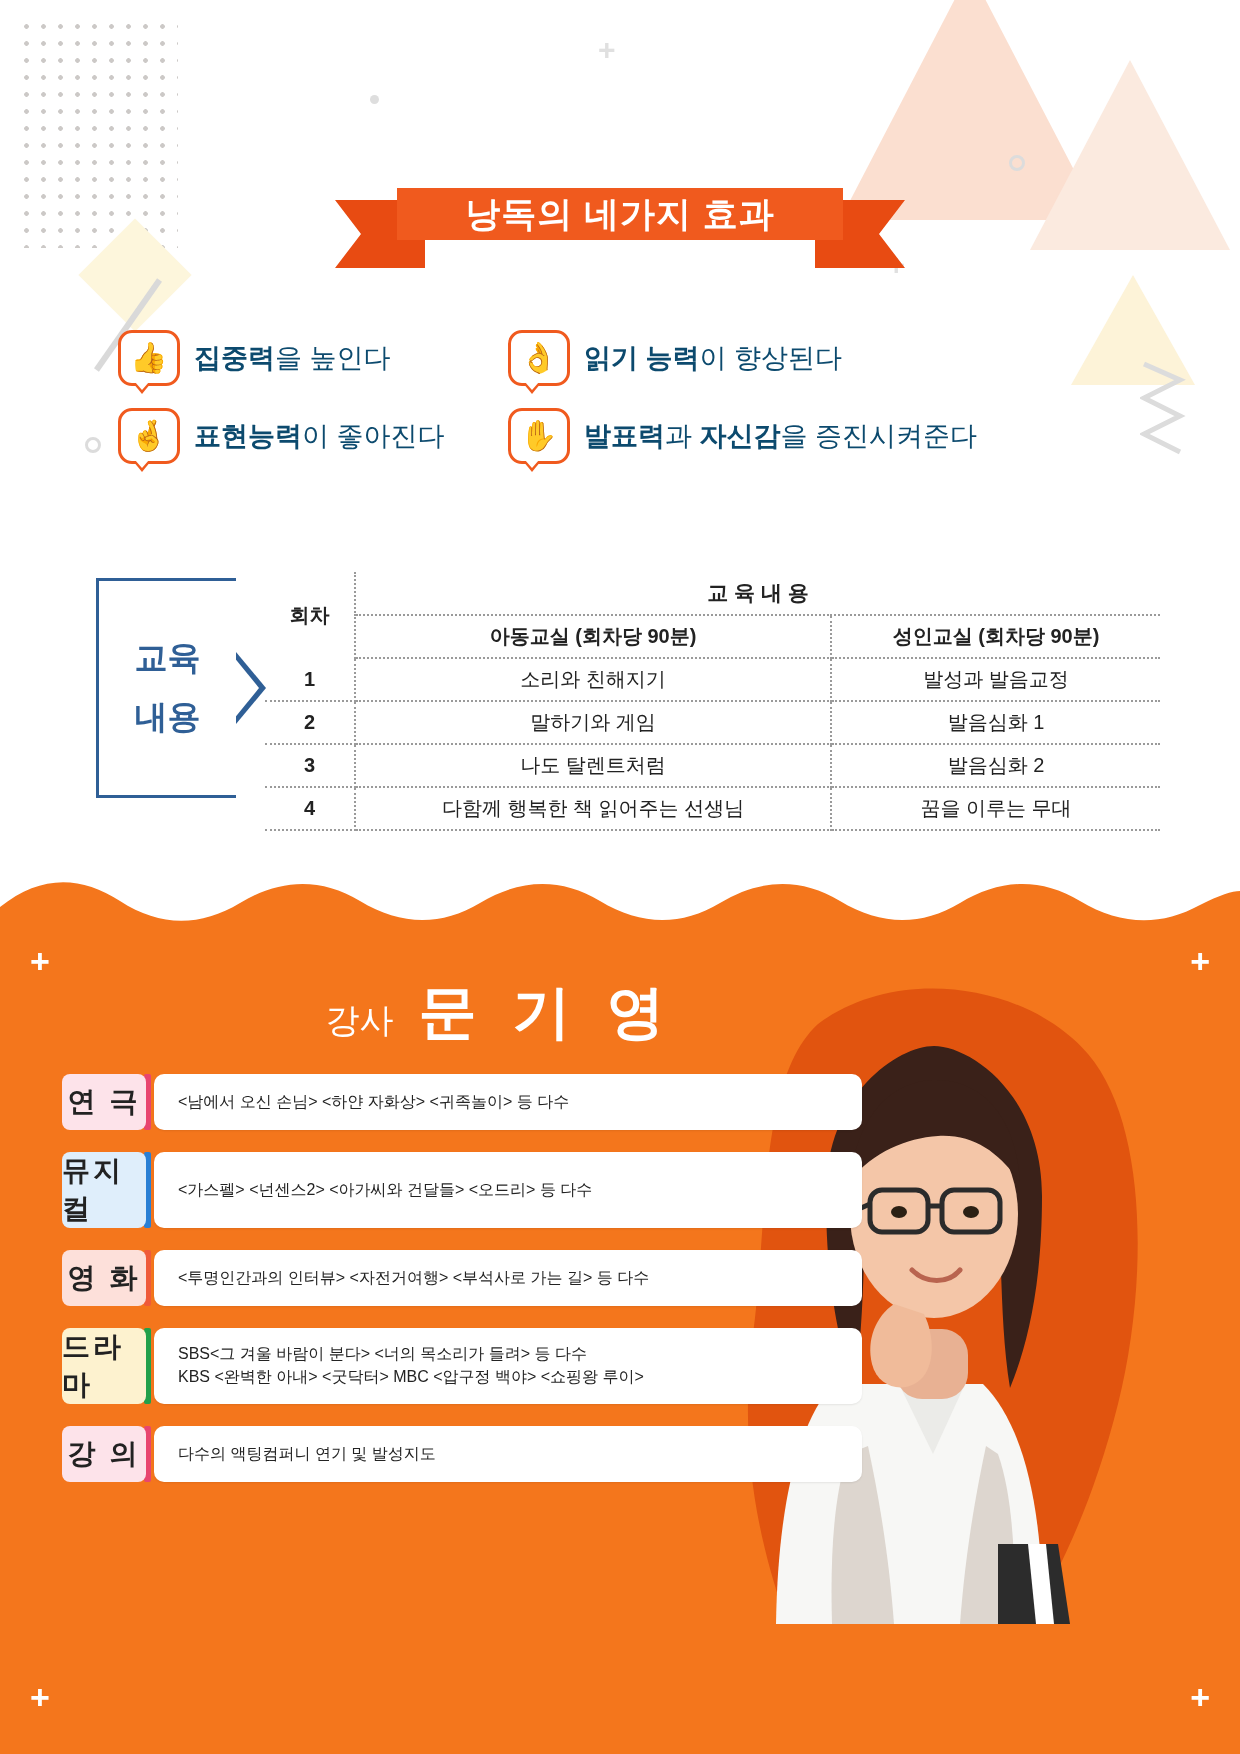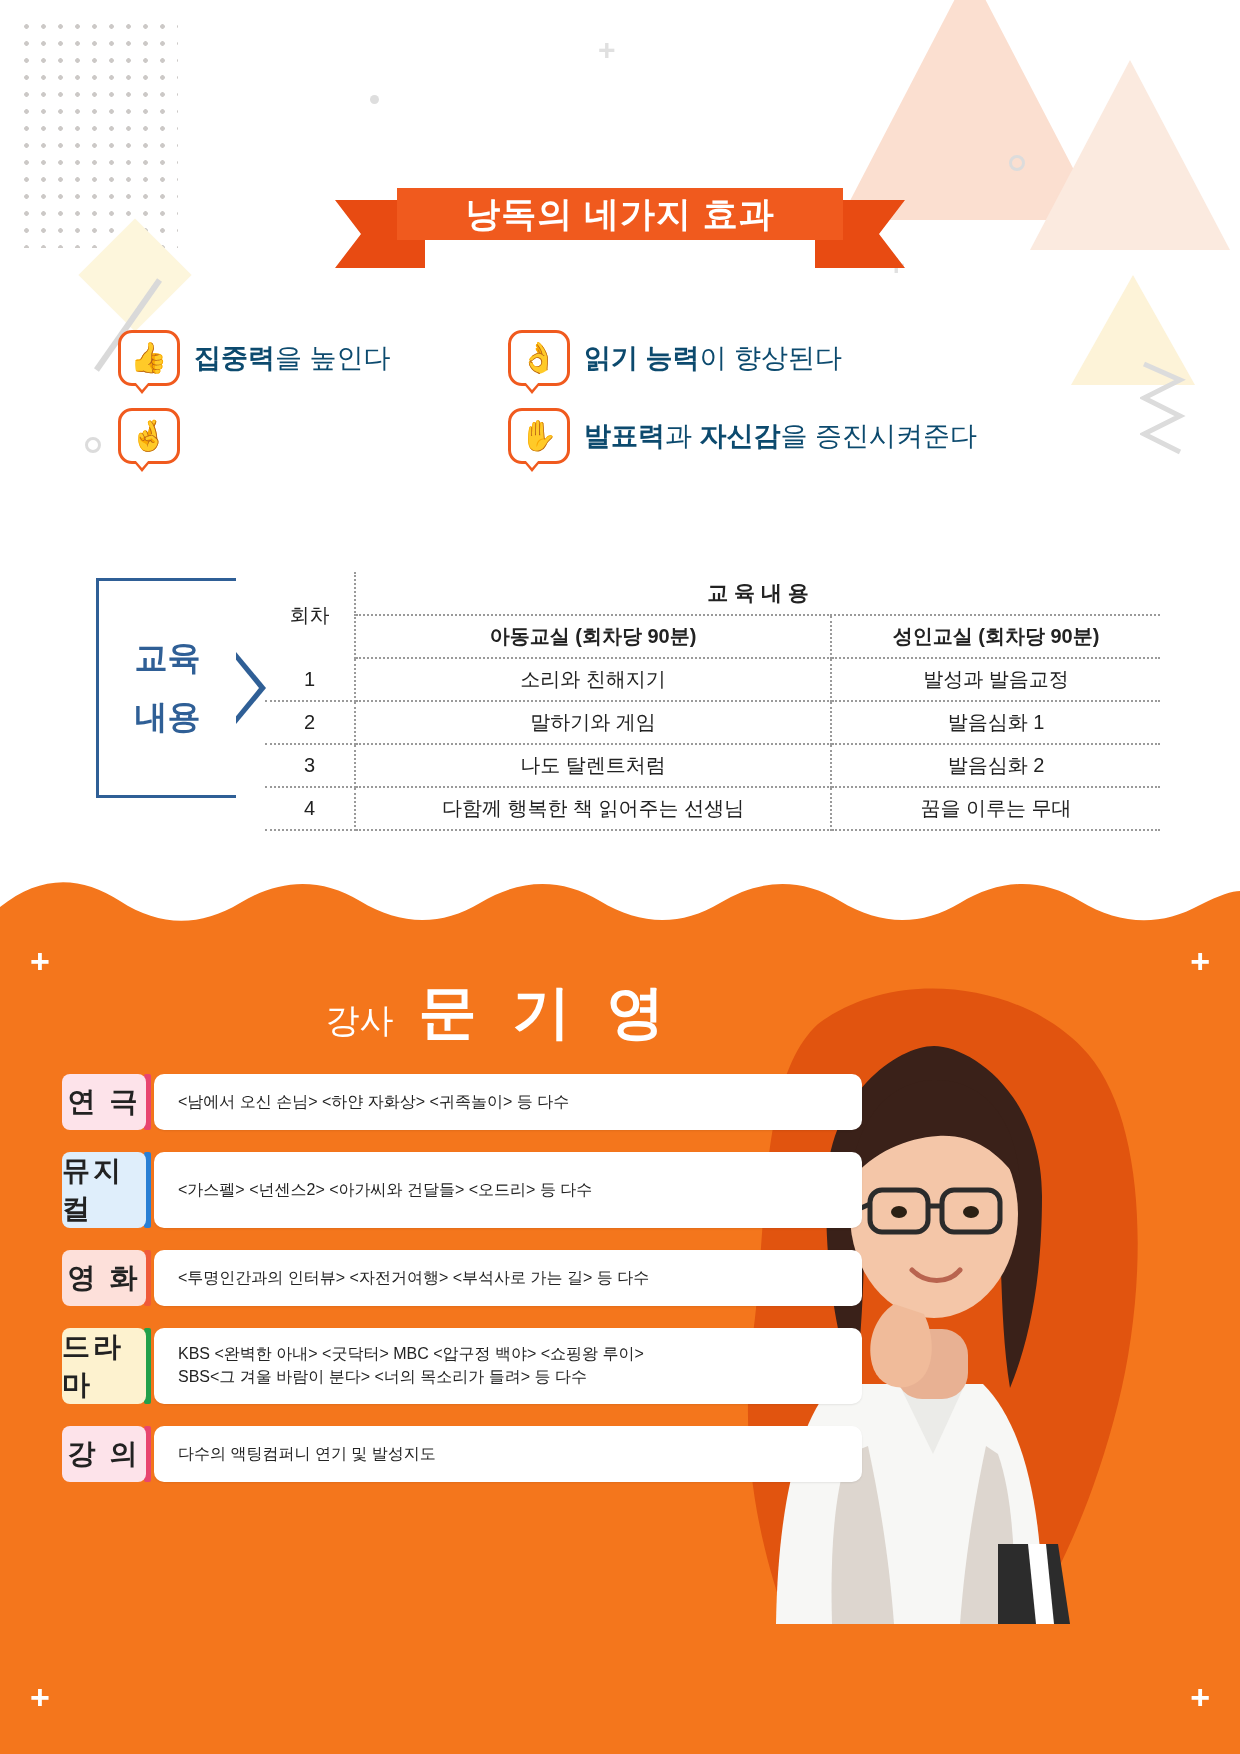--- a/index.html
+++ b/index.html
@@ -152,21 +152,21 @@
     position: absolute; left: 265px; top: 572px; width: 895px;
     border-collapse: collapse; font-size: 20px; color: #222;
   }
   table.curric th, table.curric td {
     text-align: center; padding: 7px 4px;
   }
   .bd-b { border-bottom: 2px dotted #9a9a9a; }
   .bd-r { border-right: 2px dotted #9a9a9a; }
   .hdr-main { font-size: 21px; font-weight: bold; }
   .hdr-sub { font-size: 20px; font-weight: bold; }
-  .col-no { width: 90px; font-weight: normal; }
+  .col-no { width: 90px; font-weight: bold; }
 
   
   .orange-sec {
     position: absolute; left: 0; bottom: 0; width: 1240px; height: 880px;
     background: #f4761c;
   }
   .wave {
     position: absolute; left: 0; top: -1px; width: 1240px; height: 60px;
     display: block;
   }
@@ -256,20 +256,21 @@
             <span>👌</span>
           </div>
         <div class="benefit-text"><b>읽기 능력</b><span>이 향상된다</span></div>
       </div>
     </div>
     <div class="benefit-row">
       <div class="benefit b3">
         <div class="bubble">
             <span>🤞</span>
           </div>
+        <div class="benefit-text"><b>표현능력</b><span>이 좋아진다</span></div>
       </div>
       <div class="benefit b4">
         <div class="bubble">
             <span>✋</span>
           </div>
         <div class="benefit-text"><b>발표력</b><span>과 </span><b>자신감</b><span>을 증진시켜준다</span></div>
       </div>
     </div>
   </div>
 
@@ -387,22 +388,22 @@
         <div class="career-bar" style="background:#ef5a3a"></div>
         <div class="career-body">
           <div class="line">&lt;투명인간과의 인터뷰&gt; &lt;자전거여행&gt; &lt;부석사로 가는 길&gt; 등 다수</div>
         </div>
       </div>
 
       <div class="career-row">
         <div class="career-tag" style="background:#fdf2cf">드라마</div>
         <div class="career-bar" style="background:#22a04a"></div>
         <div class="career-body">
+          <div class="line">SBS&lt;그 겨울 바람이 분다&gt; &lt;너의 목소리가 들려&gt; 등 다수</div>
           <div class="line">KBS &lt;완벽한 아내&gt; &lt;굿닥터&gt; MBC &lt;압구정 백야&gt; &lt;쇼핑왕 루이&gt;</div>
-          <div class="line">SBS&lt;그 겨울 바람이 분다&gt; &lt;너의 목소리가 들려&gt; 등 다수</div>
         </div>
       </div>
 
       <div class="career-row">
         <div class="career-tag" style="background:#fde3ea">강 의</div>
         <div class="career-bar" style="background:#e8456f"></div>
         <div class="career-body">
           <div class="line">다수의 액팅컴퍼니 연기 및 발성지도</div>
         </div>
       </div>

